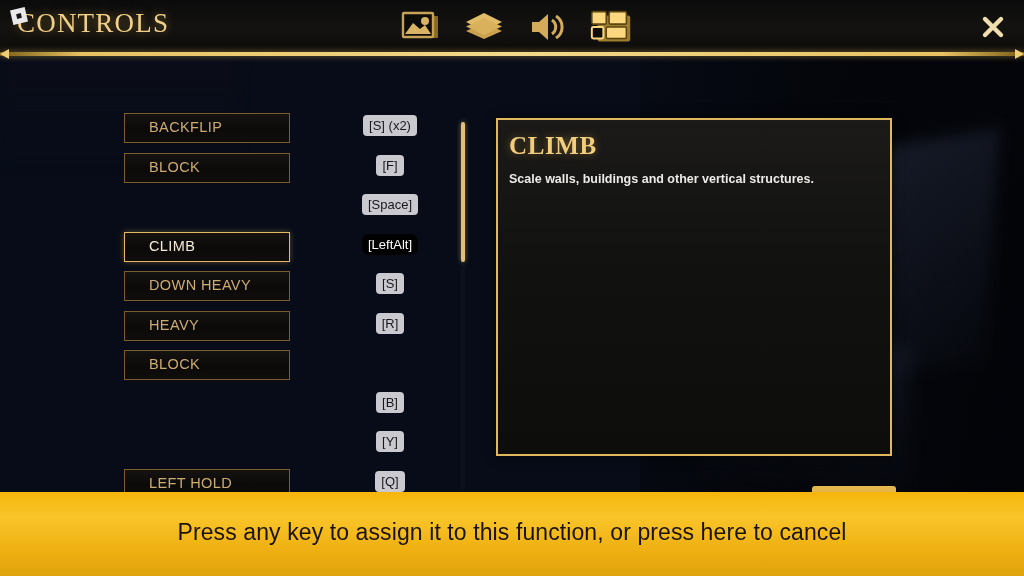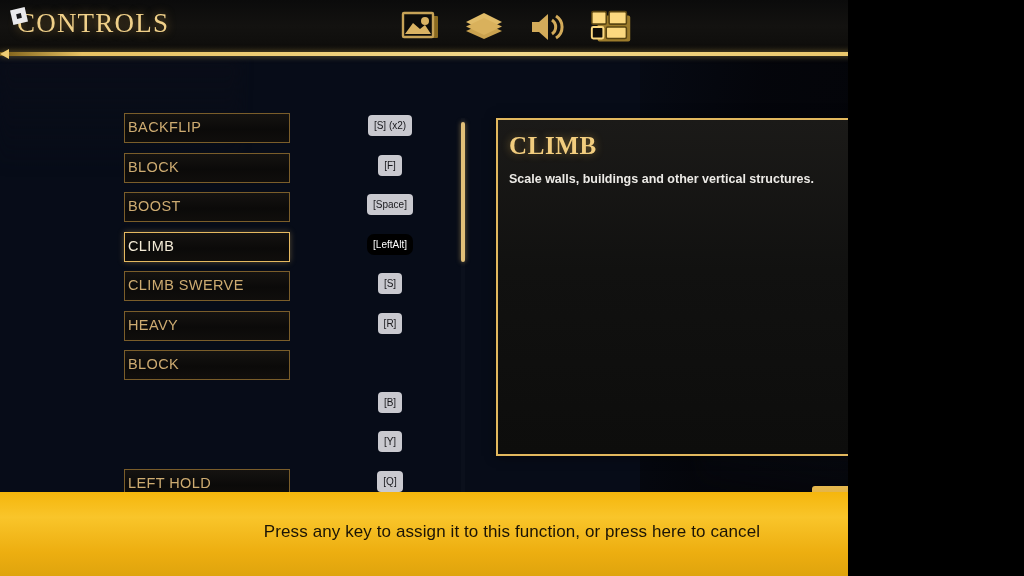--- a/index.html
+++ b/index.html
@@ -2,21 +2,21 @@
 <html><head>
 <meta charset="utf-8">
 <style>
   html, body {
     margin: 0;
     padding: 0;
     background: #000;
   }
   #screen {
     position: relative;
-    width: 848px;
+    width: 1024px;
     height: 576px;
     overflow: hidden;
     font-family: "Liberation Sans", sans-serif;
     background: #05070d;
     user-select: none;
   }
 
   
   .bg-base {
     position: absolute;
@@ -159,42 +159,42 @@
     position: absolute;
     left: 14px; top: 3px;
     width: 166px; height: 30px;
     box-sizing: border-box;
     border: 1.5px solid #7a5d2a;
     background: linear-gradient(180deg, #151311 0%, #0b0a09 55%, #100e0c 100%);
     color: #cdab71;
     font-size: 14.5px;
     letter-spacing: 0.4px;
     line-height: 27px;
-    padding-left: 3px;
+    padding-left: 24px;
     white-space: nowrap;
     overflow: hidden;
     cursor: pointer;
   }
   .list-row.selected .bind-name {
     border-color: #e6b960;
     color: #f3ead6;
     box-shadow: 0 0 6px rgba(230,185,96,0.35);
   }
   .bind-key {
     position: absolute;
     left: 200px; top: 5px;
     width: 160px;
     text-align: center;
     pointer-events: none;
   }
   .key-chip {
     display: inline-block;
     background: #c9c9cf;
     color: #18181c;
-    font-size: 10px;
+    font-size: 13px;
     line-height: 19px;
     padding: 1px 6px;
     border-radius: 4px;
     white-space: nowrap;
     cursor: pointer;
     pointer-events: auto;
   }
   .list-row.selected .key-chip {
     background: #000000;
     color: #ffffff;
@@ -266,21 +266,21 @@
     left: 0; bottom: 0;
     width: 1024px; height: 84px;
     background: linear-gradient(180deg, #f5b60c 0%, #f9c52a 30%, #edae10 72%, #dfa40d 100%);
     z-index: 30;
     display: flex;
     align-items: center;
     justify-content: center;
     cursor: pointer;
   }
   .banner-text {
-    font-size: 17px;
+    font-size: 23px;
     color: #1b1406;
     letter-spacing: 0.1px;
     margin-top: -4px;
   }
 </style>
 </head>
 <body>
 
 <div id="screen">
 
@@ -348,29 +348,28 @@
     <div id="list-rows">
         <div class="list-row">
           <div class="bind-name">BACKFLIP</div>
           <div class="bind-key"><span class="key-chip">[S] (x2)</span></div>
         </div>
         <div class="list-row">
           <div class="bind-name">BLOCK</div>
           <div class="bind-key"><span class="key-chip">[F]</span></div>
         </div>
         <div class="list-row">
-          <div class="bind-name">BOOST</div>
           <div class="bind-key"><span class="key-chip">[Space]</span></div>
         </div>
         <div class="list-row selected">
           <div class="bind-name">CLIMB</div>
           <div class="bind-key"><span class="key-chip">[LeftAlt]</span></div>
         </div>
         <div class="list-row">
-          <div class="bind-name">CLIMB SWERVE</div>
+          <div class="bind-name">DOWN HEAVY</div>
           <div class="bind-key"><span class="key-chip">[S]</span></div>
         </div>
         <div class="list-row">
           <div class="bind-name">HEAVY</div>
           <div class="bind-key"><span class="key-chip">[R]</span></div>
         </div>
         <div class="list-row">
           <div class="bind-name">BLOCK</div>
         </div>
         <div class="list-row">

